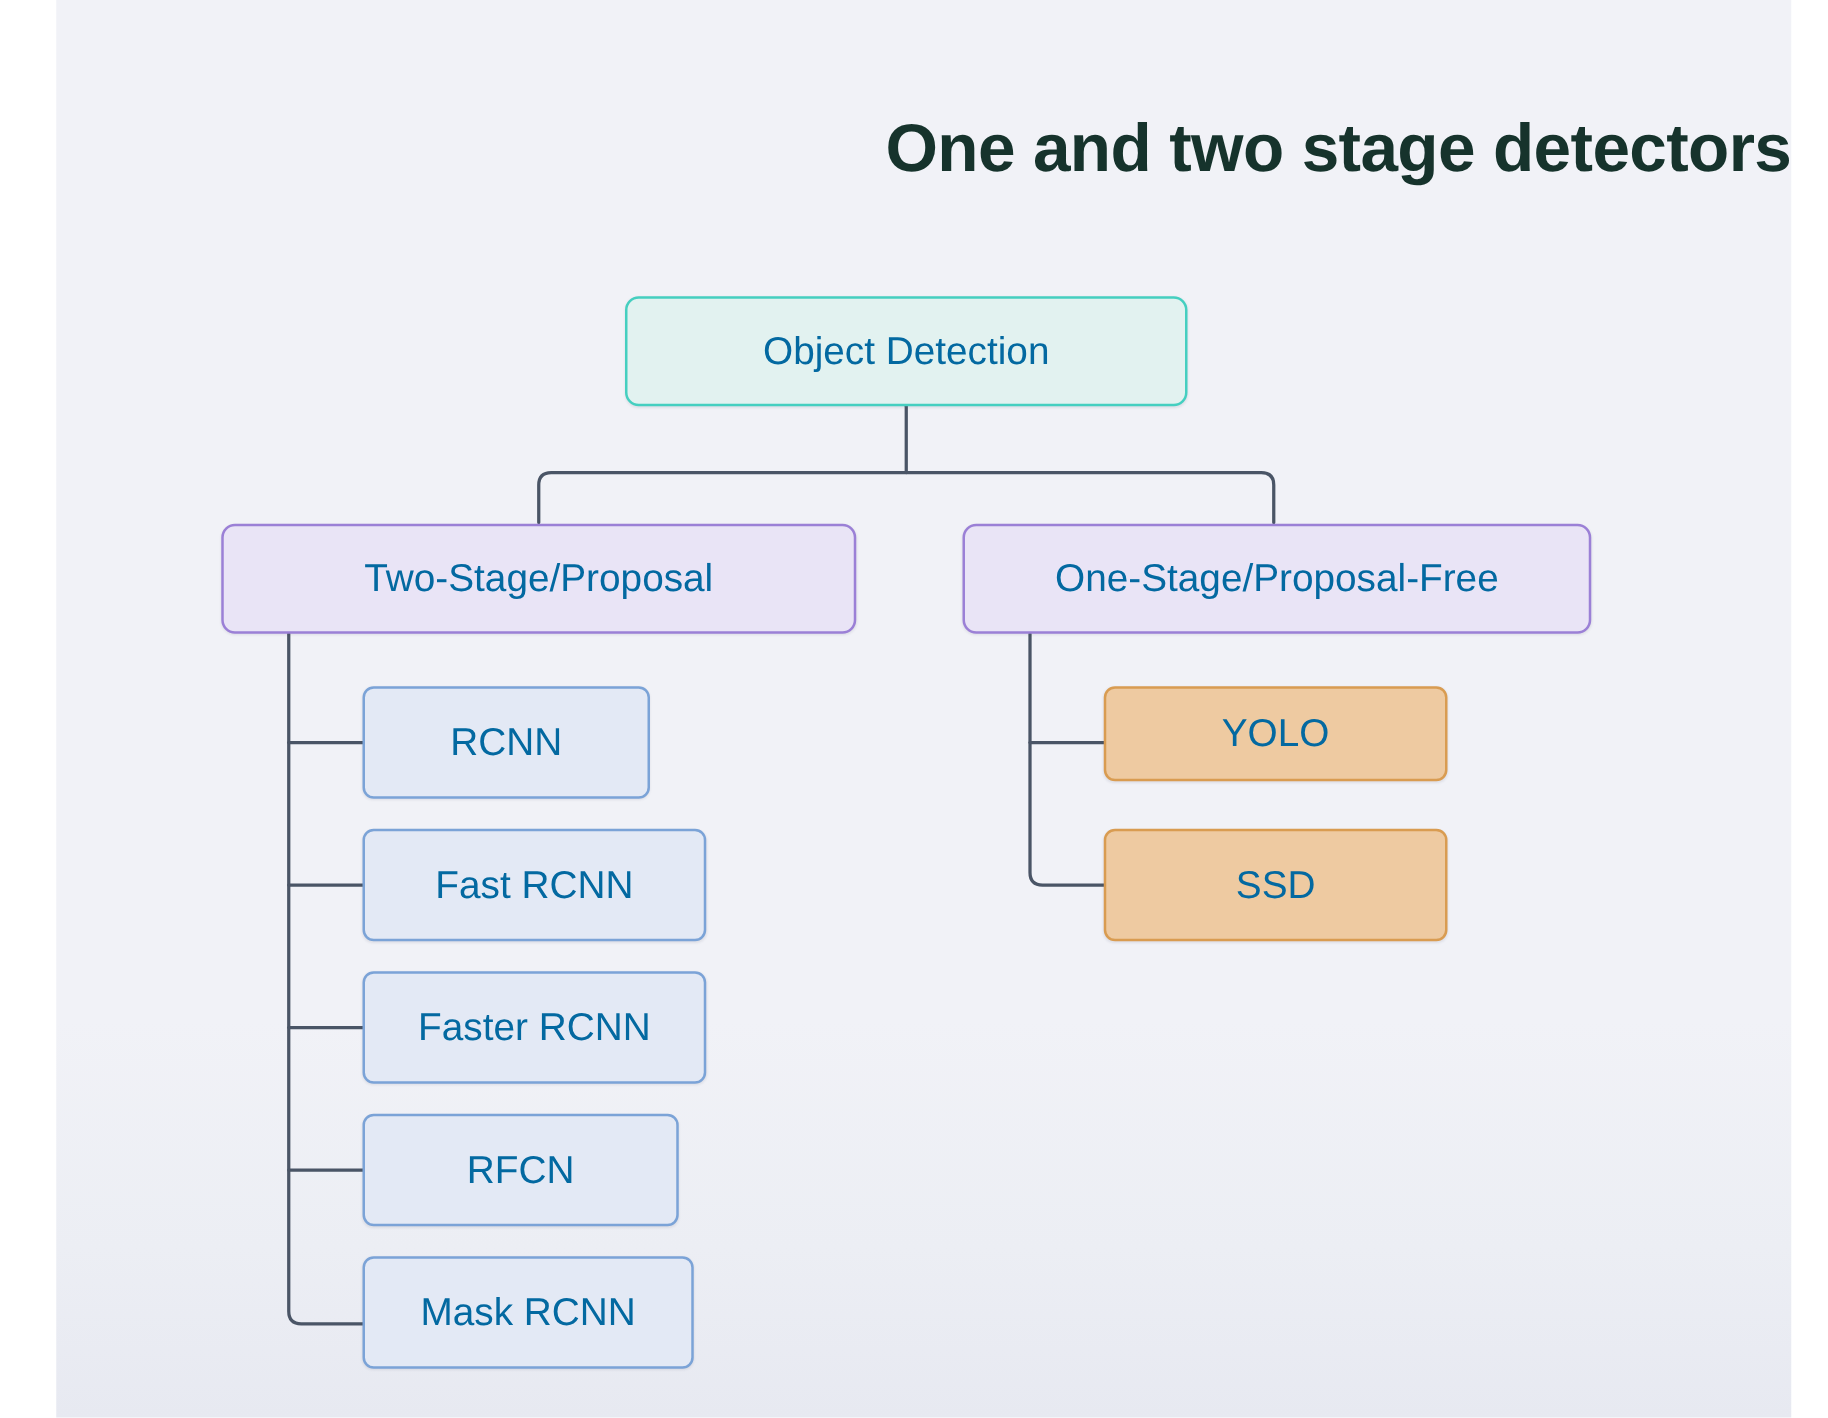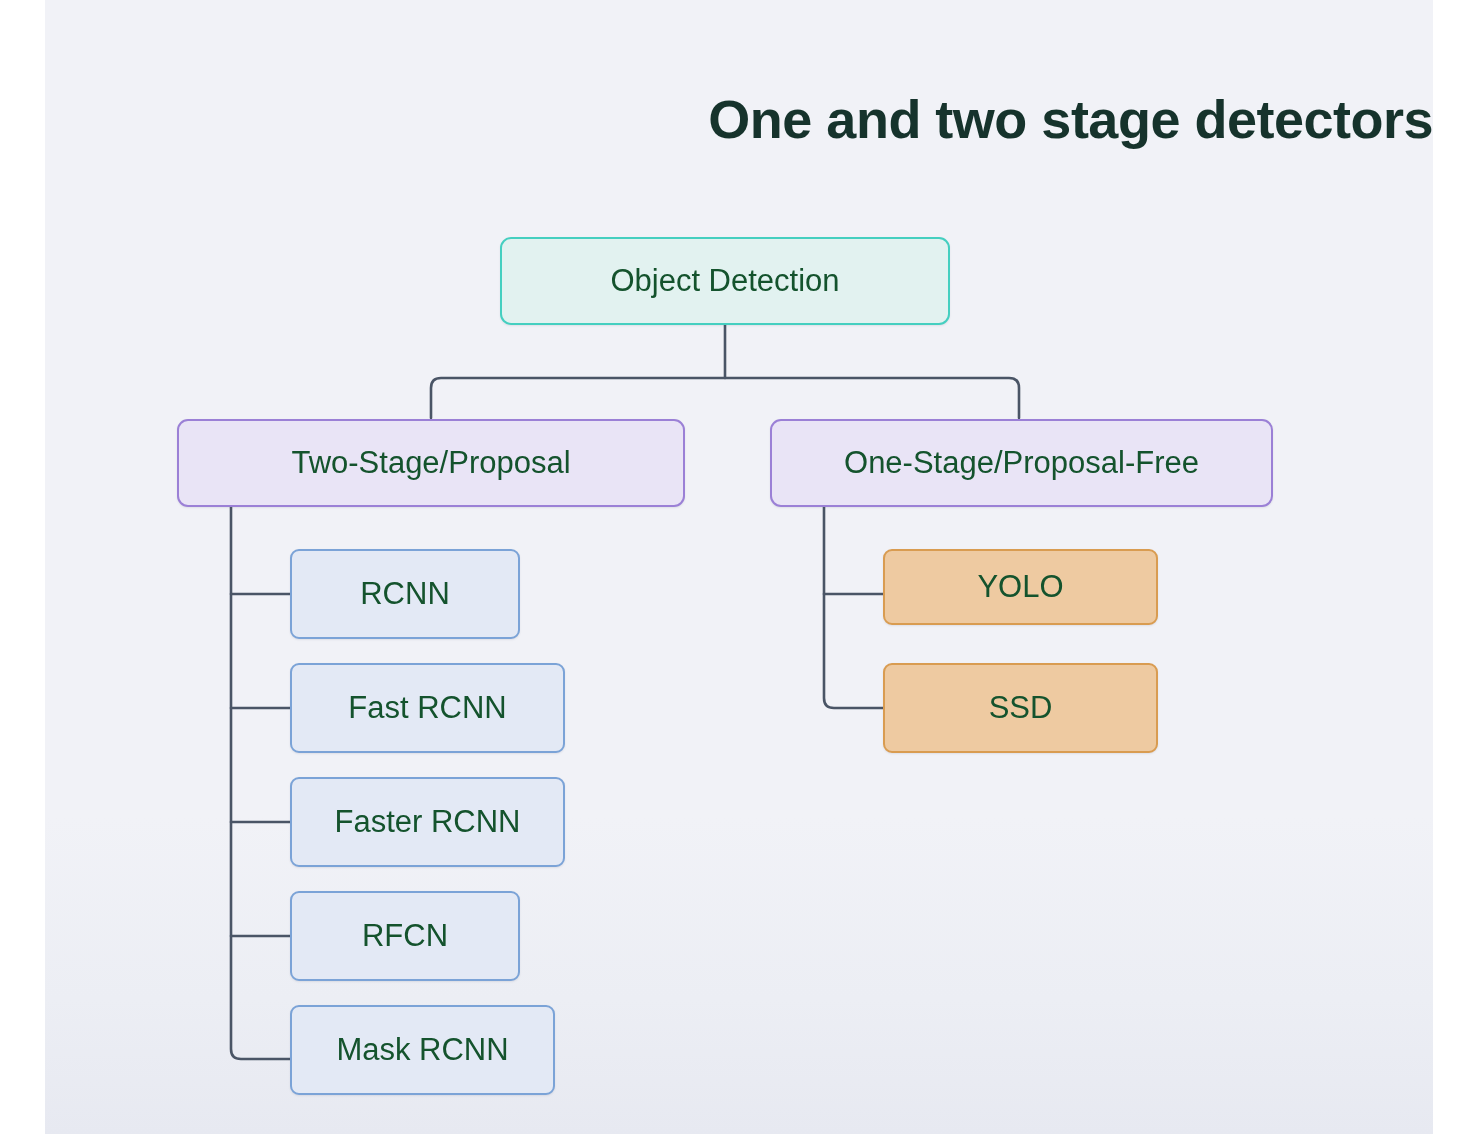--- a/index.html
+++ b/index.html
@@ -49,21 +49,21 @@
   .node {
     position: absolute;
     box-sizing: border-box;
     border-radius: 9px;
     border-width: 2px;
     border-style: solid;
     display: flex;
     align-items: center;
     justify-content: center;
     font-size: 31px;
-    color: #14532d;
+    color: #0369a1;
     white-space: nowrap;
     box-shadow: 0 1px 2px rgba(60,60,90,0.10);
   }
 
   .node.root {
     background: #e2f2f0;
     border-color: #45cfc0;
     border-radius: 11px;
   }
   .node.branch {
@@ -121,21 +121,21 @@
   </div>
 
   <div class="node leaf-blue" style="left:245px; top:663px; width:275px; height:90px;">
     <span>Fast RCNN</span>
   </div>
 
   <div class="node leaf-blue" style="left:245px; top:777px; width:275px; height:90px;">
     <span>Faster RCNN</span>
   </div>
 
-  <div class="node leaf-blue" style="left:245px; top:891px; width:230px; height:90px;">
+  <div class="node leaf-blue" style="left:245px; top:891px; width:253px; height:90px;">
     <span>RFCN</span>
   </div>
 
   <div class="node leaf-blue" style="left:245px; top:1005px; width:265px; height:90px;">
     <span>Mask RCNN</span>
   </div>
 
   <div class="node leaf-orange" style="left:838px; top:549px; width:275px; height:76px;">
     <span>YOLO</span>
   </div>

